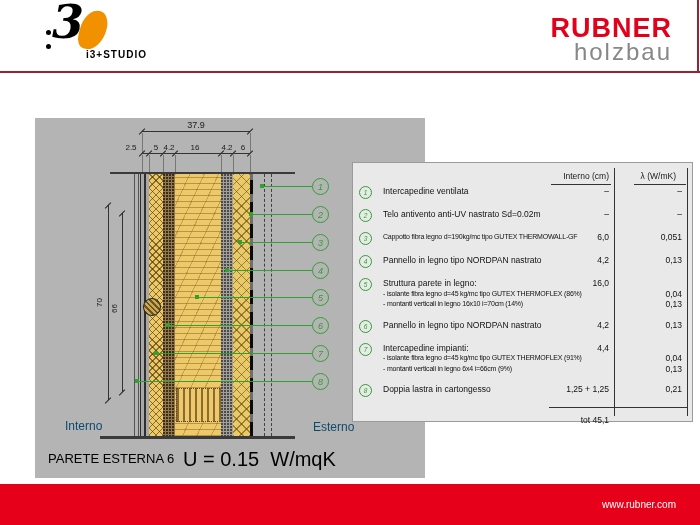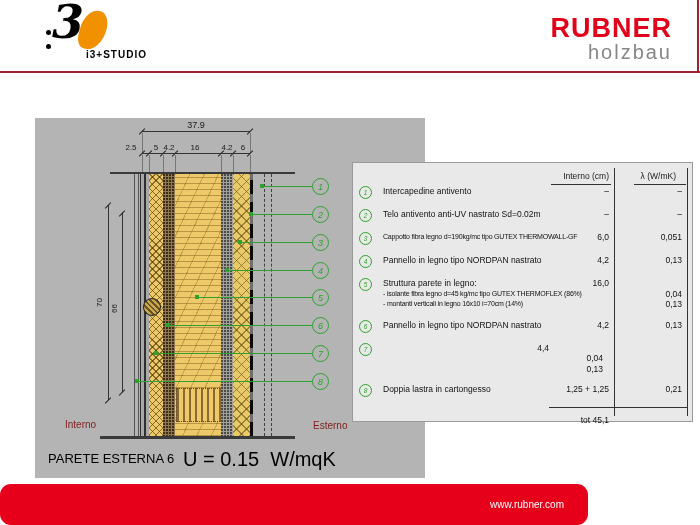--- a/index.html
+++ b/index.html
@@ -11,21 +11,21 @@
   .logo-left{position:absolute;left:28px;top:4px;width:140px;height:62px;}
   .logo-orange{position:absolute;left:52px;top:6px;width:26px;height:40px;background:#f29100;
                border-radius:65% 45% 70% 35%;transform:rotate(14deg);}
   .logo-three{position:absolute;left:24px;top:-9px;font-family:"DejaVu Serif", serif;
               font-style:italic;font-weight:bold;font-size:46px;color:#000;}
   .logo-dot{position:absolute;left:18px;width:5px;height:5px;border-radius:50%;background:#000;}
   .logo-label{position:absolute;left:58px;top:45px;font-size:10px;font-weight:bold;
               letter-spacing:1px;color:#000;}
   .logo-right{position:absolute;right:28px;top:14px;text-align:right;}
   .rubner{font-size:27px;font-weight:800;letter-spacing:1px;color:#e2001a;line-height:28px;}
-  .holzbau{font-size:20px;color:#878787;letter-spacing:2px;line-height:20px;}
+  .holzbau{font-size:24px;color:#878787;letter-spacing:2px;line-height:20px;}
   
   .title{position:absolute;left:36px;top:88px;font-size:17px;font-weight:bold;color:#000;}
   
   .drawing{position:absolute;left:35px;top:118px;width:390px;height:360px;background:#b4b4b4;z-index:1;}
   .dimtxt{position:absolute;font-size:8px;color:#1a1a1a;transform:translateX(-50%);white-space:nowrap;}
   .dimline{position:absolute;background:#333;}
   .tick45{position:absolute;width:8px;height:1px;background:#222;transform:rotate(-45deg);}
   .extline{position:absolute;width:1px;background:#777;}
   .layer{position:absolute;top:56px;height:262px;}
   .l-facelines{background:#555;width:1px;}
@@ -49,21 +49,21 @@
   .l-dash{width:0;border-left:1.5px dashed #3f3f3f;}
   .wline{position:absolute;background:#3a3a3a;}
   .stud{position:absolute;left:108px;top:180px;width:16px;height:16px;border-radius:50%;
         border:1px solid #222;background:repeating-linear-gradient(45deg,#caa84f 0 2px,#6b5426 2px 4px);}
   .vdim{position:absolute;width:1px;background:#333;}
   .vdimtxt{position:absolute;font-size:8px;color:#1a1a1a;transform:rotate(-90deg);}
   .callout-circle{position:absolute;width:15px;height:15px;border-radius:50%;border:1.3px solid #2fa12f;
         color:#2fa12f;font-size:9px;font-style:italic;display:flex;align-items:center;justify-content:center;}
   .leader{position:absolute;height:1px;background:#2fa12f;}
   .marker{position:absolute;width:4px;height:4px;background:#2fa12f;}
-  .side-label{position:absolute;font-size:10px;color:#7f1d1d;}
+  .side-label{position:absolute;font-size:12px;color:#0c4a6e;}
   .cap-name{position:absolute;left:13px;top:333px;font-size:13px;color:#000;white-space:pre;}
   .cap-u{position:absolute;left:148px;top:330px;font-size:20px;color:#000;white-space:pre;}
   
   .tbox{position:absolute;left:352px;top:162px;width:339px;height:258px;background:#e9e9e9;
         border:1px solid #9a9a9a;z-index:2;font-size:8.5px;}
   .th{position:absolute;top:8px;font-size:8.5px;color:#1a1a1a;}
   .th-spess{right:83px;}
   .th-lam{right:16px;}
   .hline{position:absolute;height:1px;background:#333;}
   .h1{left:198px;top:21px;width:60px;}
@@ -76,21 +76,21 @@
   .tcircle{display:inline-flex;width:11px;height:11px;border-radius:50%;border:1px solid #2fa12f;
            color:#2fa12f;font-size:6.5px;font-style:italic;align-items:center;justify-content:center;}
   .tline{line-height:10.5px;white-space:nowrap;}
   .tline.small{font-size:7px;letter-spacing:-0.2px;}
   .tspess{text-align:right;line-height:10.5px;}
   .tlam{text-align:right;padding-right:6px;line-height:10.5px;}
   .totrow{display:grid;grid-template-columns:26px 166px 60px 79px;}
   .totline{border-top:1px solid #333;height:4px;}
   .tot{text-align:right;margin-top:3px;}
   
-  .footer{position:absolute;left:0;top:484px;width:588px;height:41px;background:#e60019;border-radius:11px;}
+  .footer{position:absolute;left:0;top:484px;width:700px;height:41px;background:#e60019;}
   .footer-url{position:absolute;right:24px;top:15px;font-size:10px;color:#ffffff;}
 </style>
 </head>
 <body>
 
 <div class="page">
 
   <div class="logo-left">
     <div class="logo-orange"></div>
     <div class="logo-three">3</div>
@@ -202,21 +202,21 @@
     <div class="th th-spess">Interno (cm)</div>
     <div class="th th-lam">λ  (W/mK)</div>
     <div class="hline h1"></div>
     <div class="hline h2"></div>
     <div class="vdiv v1"></div>
     <div class="vdiv v2"></div>
     <div id="trows">
         <div class="trow">
           <div class="tnum"><span class="tcircle">1</span></div>
           <div>
-            <div class="tline">Intercapedine antivento</div>
+            <div class="tline">Intercapedine ventilata</div>
           </div>
           <div class="tspess">–</div>
           <div class="tlam">
             <div class="tline">–</div>
           </div>
         </div>
         <div class="trow">
           <div class="tnum"><span class="tcircle">2</span></div>
           <div>
             <div class="tline">Telo antivento anti-UV nastrato Sd=0.02m</div>
@@ -265,20 +265,25 @@
           <div>
             <div class="tline">Pannello in legno tipo NORDPAN nastrato</div>
           </div>
           <div class="tspess">4,2</div>
           <div class="tlam">
             <div class="tline">0,13</div>
           </div>
         </div>
         <div class="trow">
           <div class="tnum"><span class="tcircle">7</span></div>
+          <div>
+            <div class="tline">Intercapedine impianti:</div>
+            <div class="tline small">- isolante fibra legno d=45 kg/mc tipo GUTEX THERMOFLEX (91%)</div>
+            <div class="tline small">- montanti verticali in legno 6x4 i=66cm (9%)</div>
+          </div>
           <div class="tspess">4,4</div>
           <div class="tlam">
             <div class="tline">&nbsp;</div>
             <div class="tline">0,04</div>
             <div class="tline">0,13</div>
           </div>
         </div>
         <div class="trow">
           <div class="tnum"><span class="tcircle">8</span></div>
           <div>

